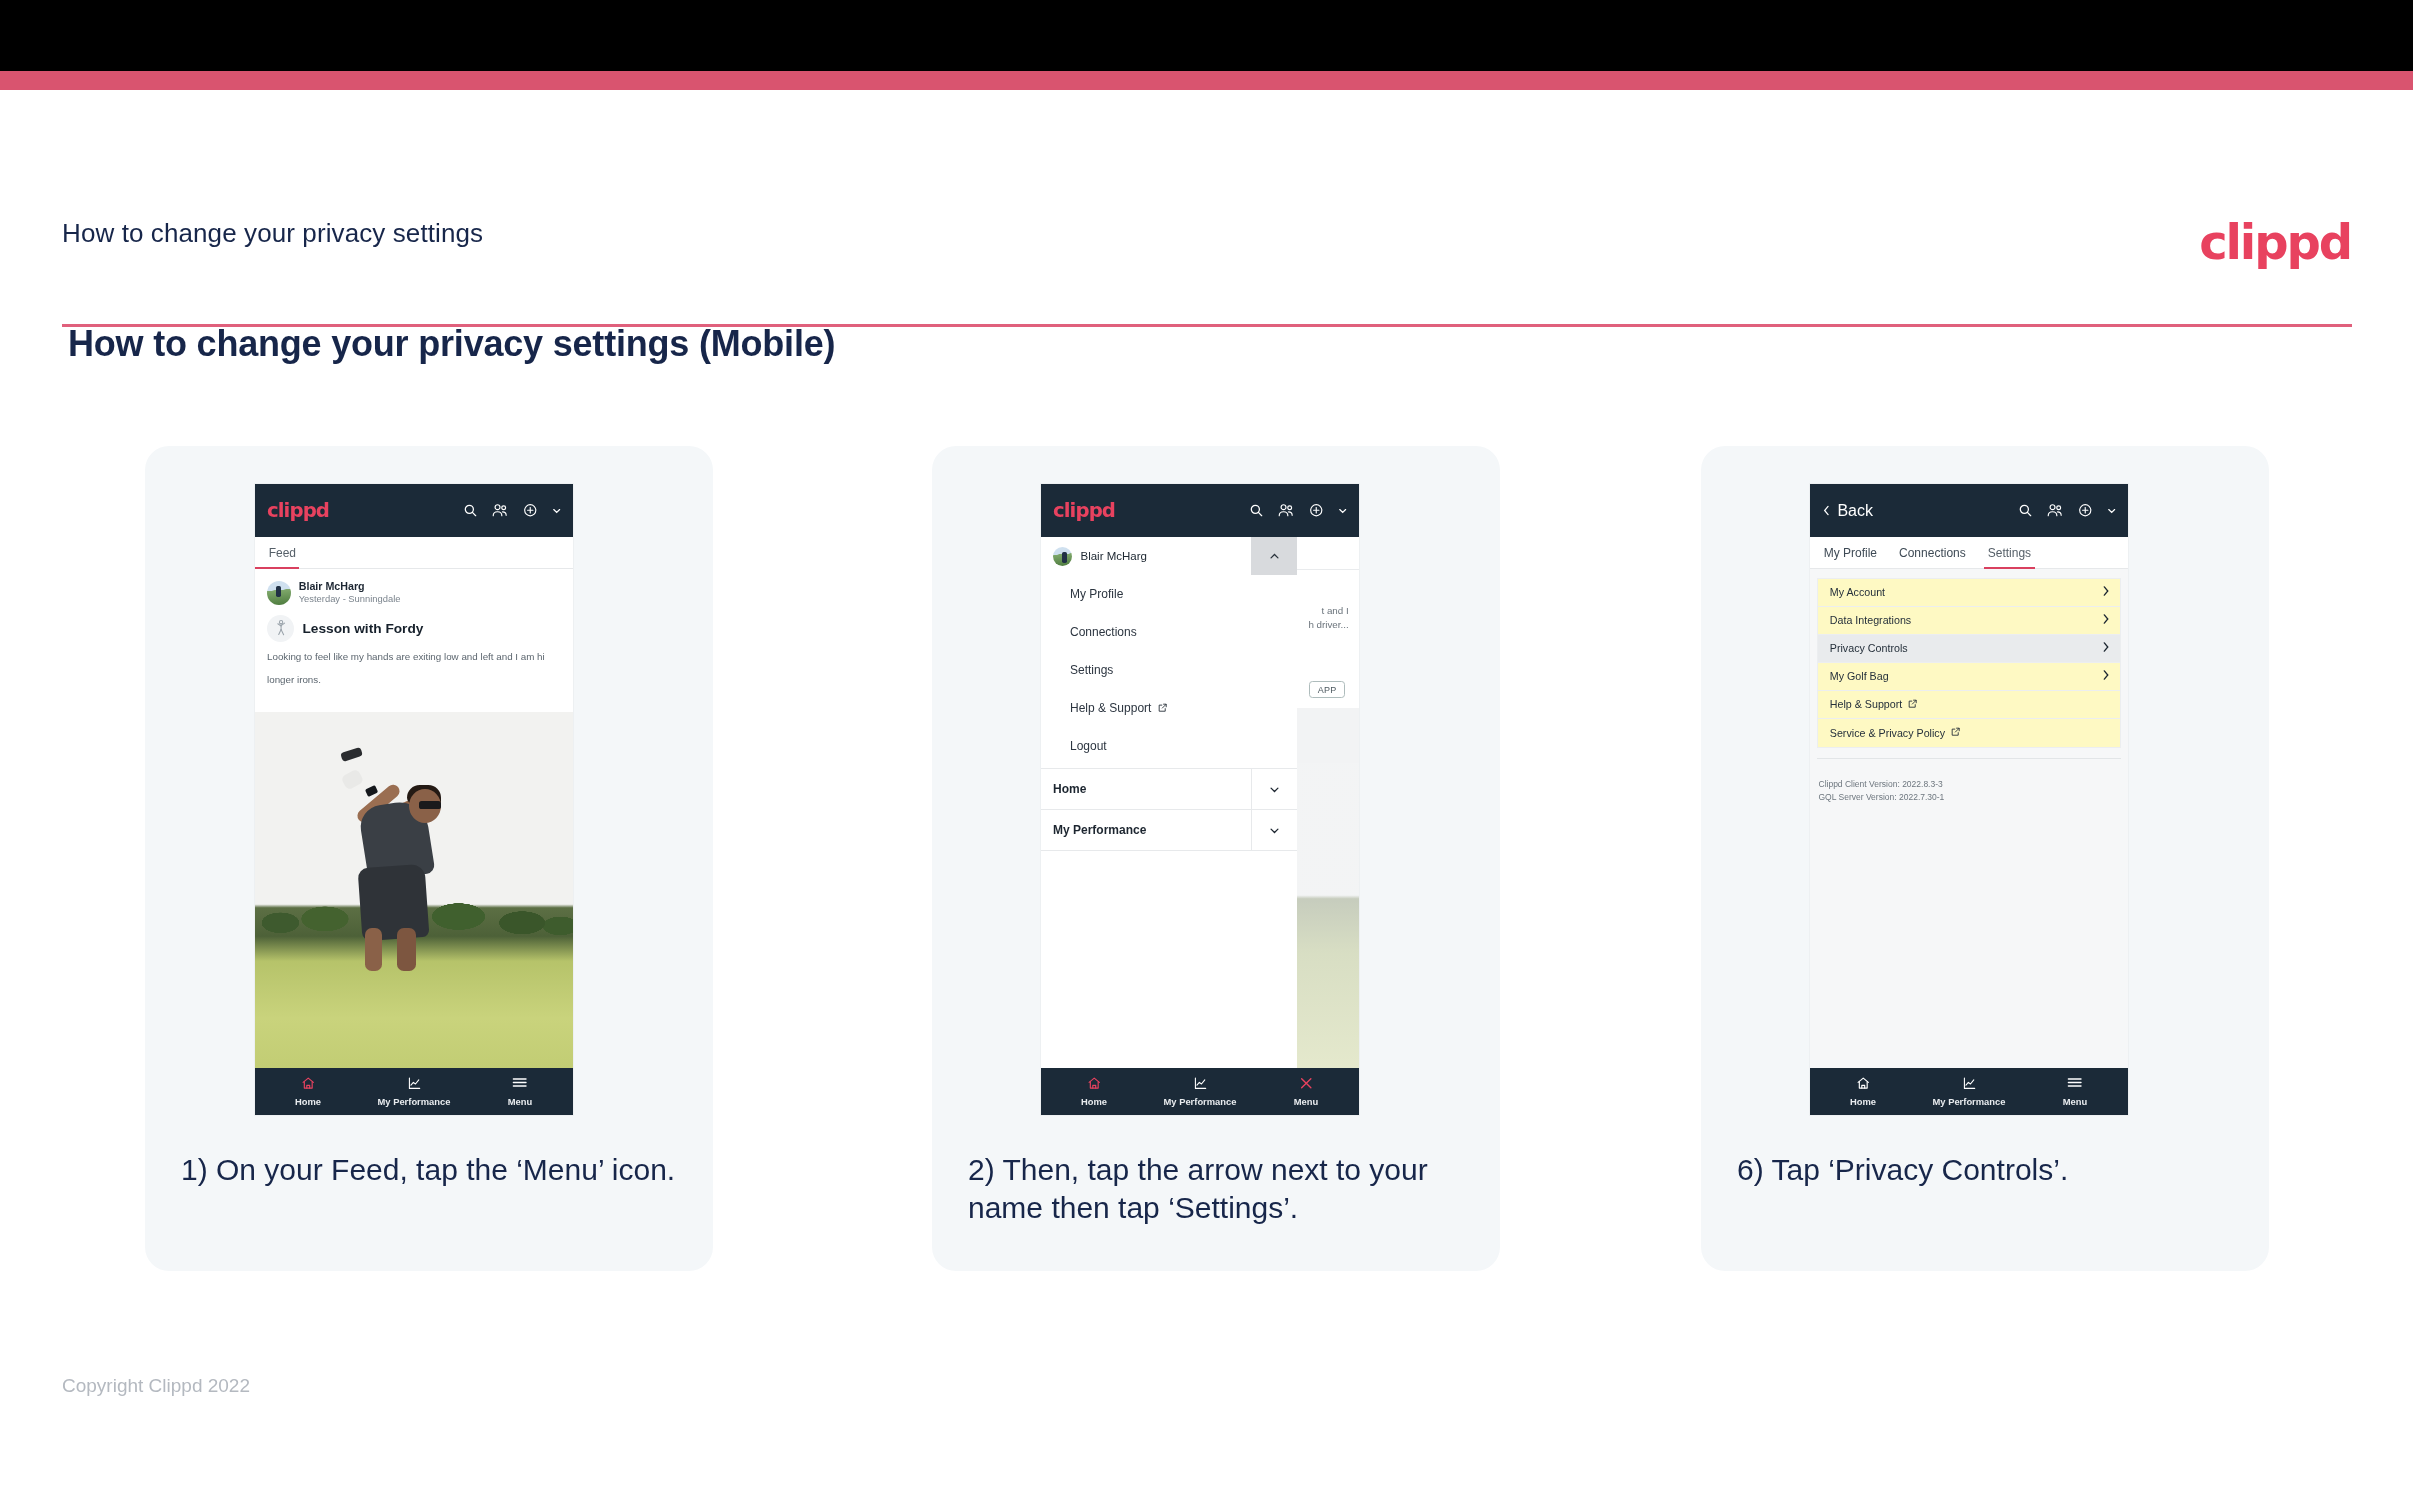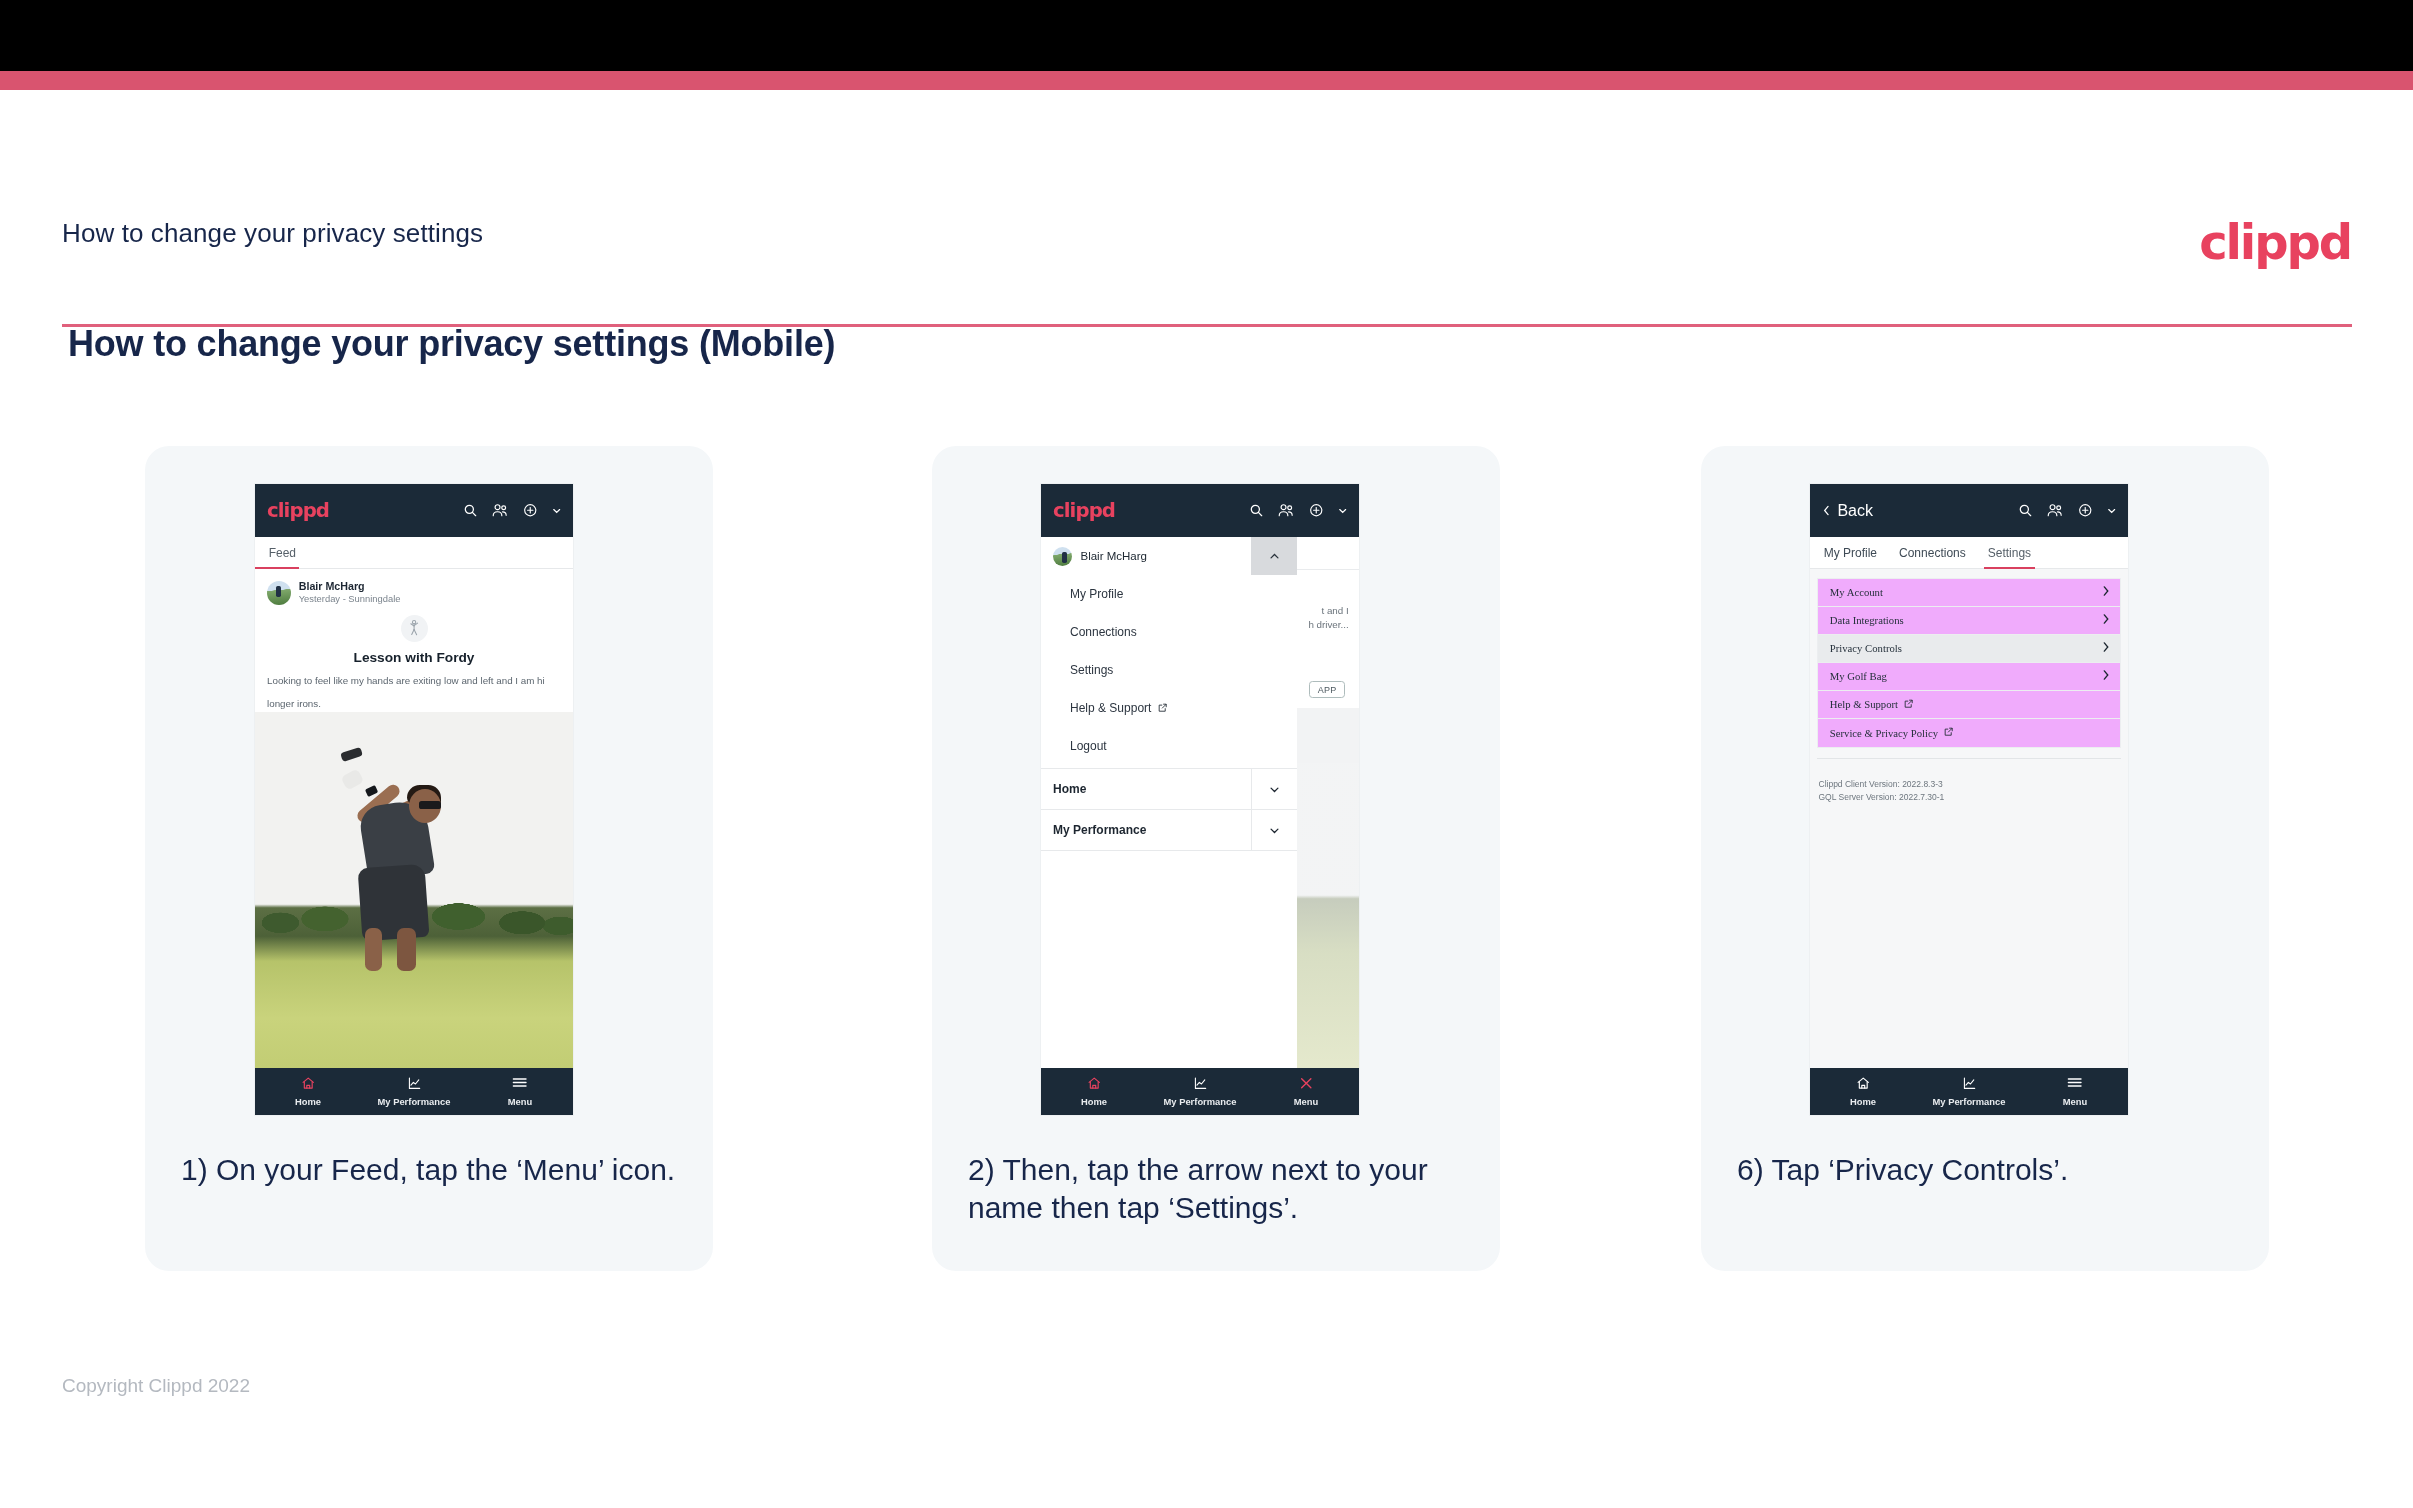--- a/index.html
+++ b/index.html
@@ -110,21 +110,21 @@
     background:linear-gradient(175deg,#cfe0ef 0%,#cfe0ef 38%,#7fa86b 39%,#4c7a3d 100%);
     position:relative; overflow:hidden; flex:none;
   }
   .avatar::after{
     content:""; position:absolute; left:9.4px; top:5.1px; width:4.3px; height:11px;
     background:#203045; border-radius:1.7px;
   }
   .post-name { font-size:10.7px; font-weight:700; color:#1d2733; line-height:1.25; }
   .post-meta { font-size:9.4px; color:#7b848d; line-height:1.3; }
 
-  .lesson-row { display:flex; align-items:center; gap:8.5px; margin-top:9.4px;flex-direction:column; }
+  .lesson-row { display:flex; align-items:center; gap:8.5px; margin-top:9.4px; }
   .lesson-badge {
     width:27px; height:27px; border-radius:50%; background:#f1f3f5;
     display:flex; align-items:center; justify-content:center; flex:none;
   }
   .lesson-title { font-size:13.7px; font-weight:700; color:#16202b; }
 
   .post-body {
     margin-top:8.5px; font-size:9.8px; line-height:1.45; color:#5c666f;
     white-space:nowrap; overflow:hidden;
   }
@@ -264,21 +264,21 @@
     border-bottom:0.9px solid #e7e9eb; position:relative;
   }
   .menu-collapse .chev {
     position:absolute; right:0; top:0; width:46px; height:40px;
     display:flex; align-items:center; justify-content:center;
     border-left:0.9px solid #e7e9eb;
   }
 
   
   .settings-wrap { background:#f6f7f8; position:absolute; left:0; right:0; top:85px; bottom:47px; }
-  .settings-list { margin:8.5px 6.8px 0 6.8px; background:#f0abfc; border:0.9px solid #eceef0;font-family:Liberation Serif, serif; }
+  .settings-list { margin:8.5px 6.8px 0 6.8px; background:#fef9c3; border:0.9px solid #eceef0; }
   .srow {
     height:28px; display:flex; align-items:center; padding:0 10.3px 0 12px;
     font-size:10.7px; color:#25303b; border-bottom:0.9px solid #eceef0;
     position:relative; gap:6px;
   }
   .srow:last-child { border-bottom:none; }
   .srow.sel { background:#e9ebed; }
   .srow .chev-r { position:absolute; right:10.3px; top:50%; transform:translateY(-50%); }
   .ver-block {
     margin:19px 0 0 8.5px; font-size:8.5px; line-height:1.55; color:#6d767e;

